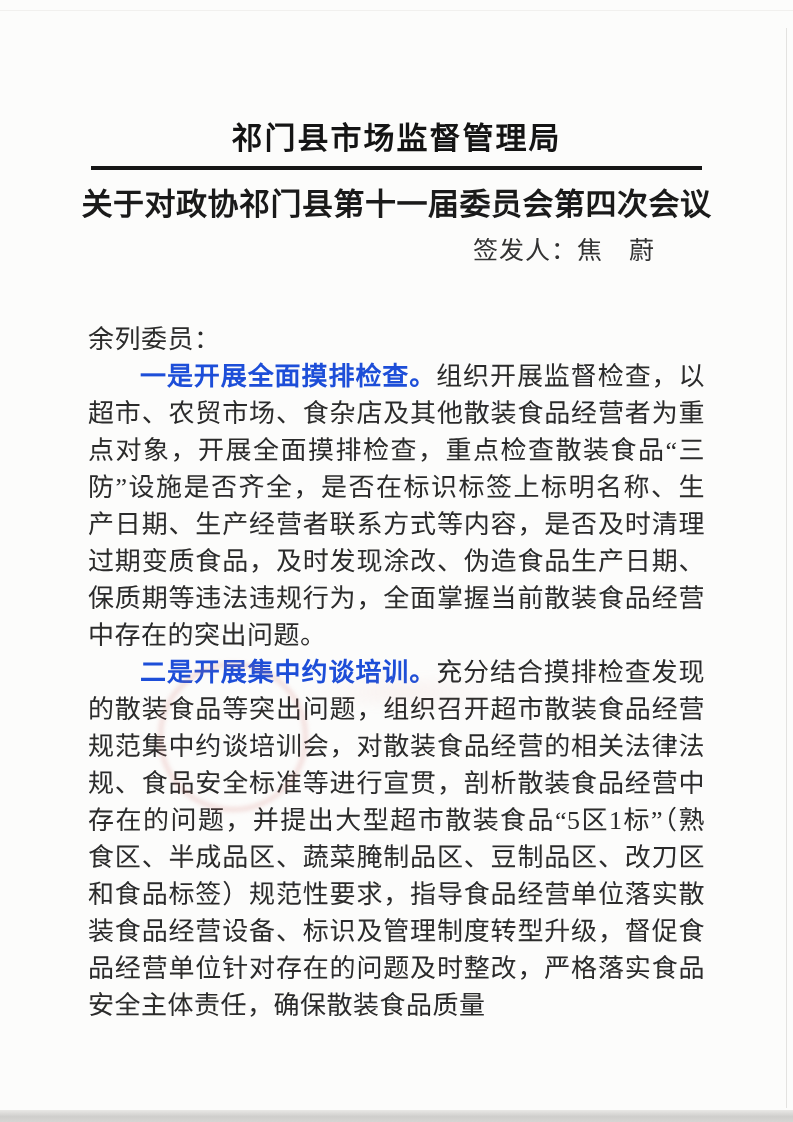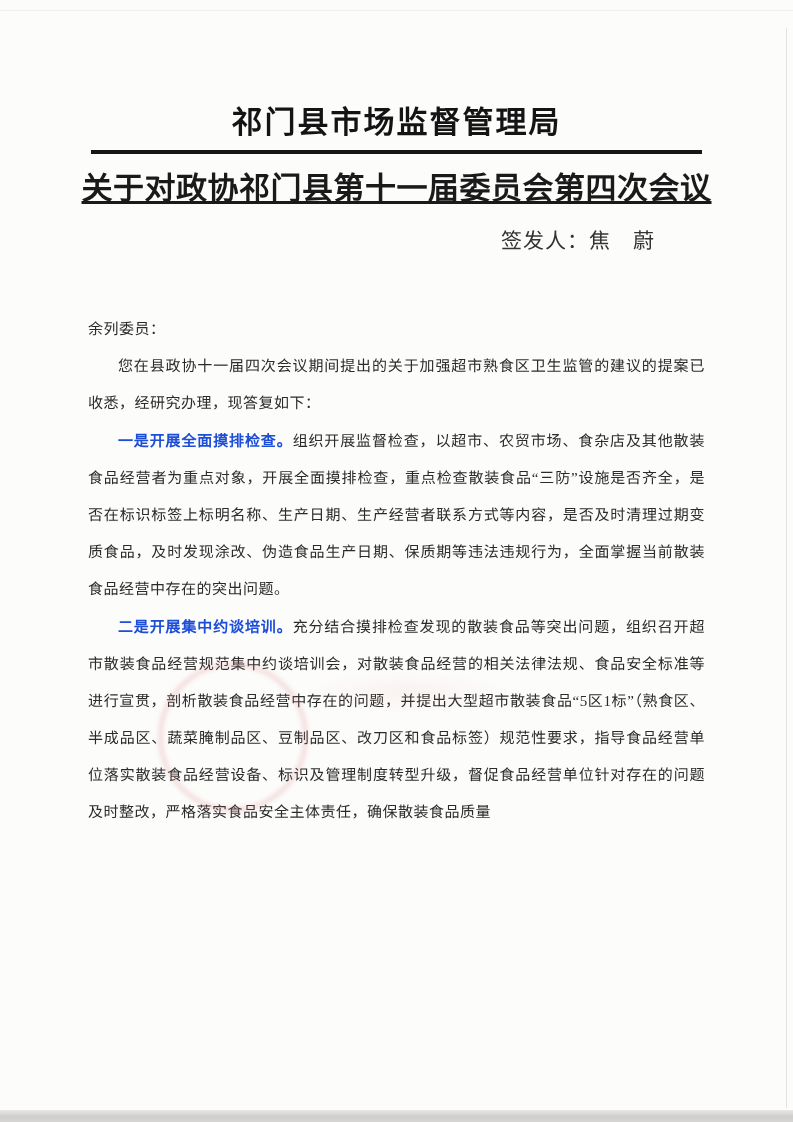--- a/index.html
+++ b/index.html
@@ -32,52 +32,52 @@
 
   .header { padding-top: 102px; }
 
   .org-title {
     text-align: center;
     font-size: 31px;
     font-weight: 700;
     letter-spacing: 2px;
     color: #141414;
     line-height: 42px;
+    margin-top: 16px;
   }
 
   .title-rule {
     height: 4px;
     background: #161616;
     margin: 6px 91px 0 91px;
   }
 
   .doc-title { margin-top: 10px; }
   .doc-title-line {
     text-align: center;
     font-size: 31px;
     font-weight: 700;
     color: #1a1a1a;
     line-height: 50px;
     letter-spacing: 0.5px;
-    text-decoration: underline;
   }
 
   .signer-line {
-    margin-top: 14px;
+    margin-top: 8px;
     padding-right: 138px;
     text-align: right;
-    font-size: 21px;
+    font-size: 25px;
     color: #333;
     letter-spacing: 1px;
     line-height: 26px;
   }
 
   .body-block {
     margin: 57px 88px 0 88px;
-    font-size: 15px;
+    font-size: 26px;
     line-height: 37px;
     color: #2b2b2b;
     letter-spacing: 0.5px;
   }
   .body-block p {
     text-align: justify;
     text-indent: 2em;
   }
   .body-block p.salutation {
     text-indent: 0;
@@ -126,21 +126,20 @@
     <div class="doc-title">
       <div class="doc-title-line">关于对政协祁门县第十一届委员会第四次会议</div>
     </div>
     <div class="signer-line">
       <span>签发人：</span><span>焦　蔚</span>
     </div>
   </div>
 
   <div class="body-block">
     <p class="salutation">余列委员：</p>
-    <p>您在县政协十一届四次会议期间提出的关于加强超市熟食区卫生监管的建议的提案已收悉，经研究办理，现答复如下：</p>
     <p>
       <span class="section-lead">一是开展全面摸排检查。</span><span>组织开展监督检查，以超市、农贸市场、食杂店及其他散装食品经营者为重点对象，开展全面摸排检查，重点检查散装食品“三防”设施是否齐全，是否在标识标签上标明名称、生产日期、生产经营者联系方式等内容，是否及时清理过期变质食品，及时发现涂改、伪造食品生产日期、保质期等违法违规行为，全面掌握当前散装食品经营中存在的突出问题。</span>
     </p>
     <p>
       <span class="section-lead">二是开展集中约谈培训。</span><span>充分结合摸排检查发现的散装食品等突出问题，组织召开超市散装食品经营规范集中约谈培训会，对散装食品经营的相关法律法规、食品安全标准等进行宣贯，剖析散装食品经营中存在的问题，并提出大型超市散装食品“5区1标”（熟食区、半成品区、蔬菜腌制品区、豆制品区、改刀区和食品标签）规范性要求，指导食品经营单位落实散装食品经营设备、标识及管理制度转型升级，督促食品经营单位针对存在的问题及时整改，严格落实食品安全主体责任，确保散装食品质量</span>
     </p>
   </div>
 
   <div class="official-seal"></div>
   <div class="seal-smudge"></div>

